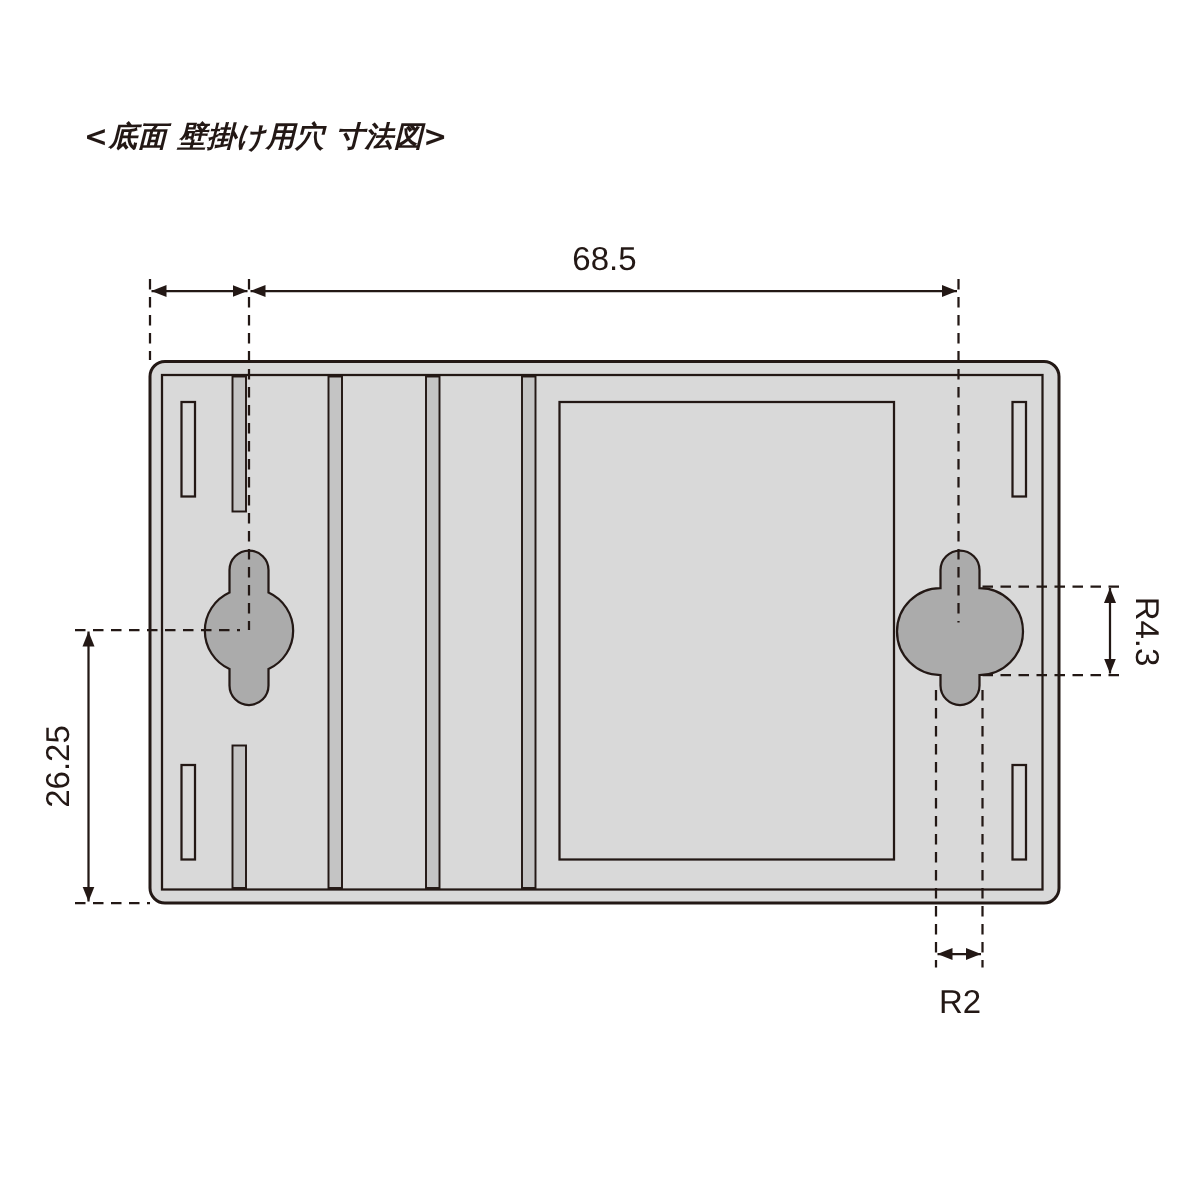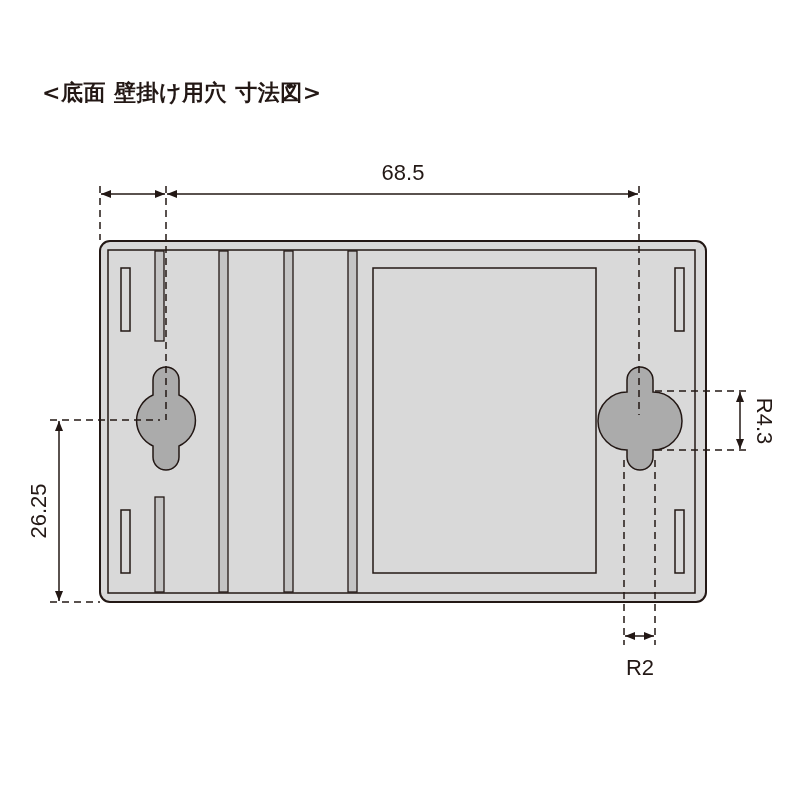--- a/index.html
+++ b/index.html
@@ -1,17 +1,17 @@
 <!DOCTYPE html>
 <html><head>
 <meta charset="utf-8">
 <style>
   html,body{margin:0;padding:0;background:#fff;}
   body{width:800px;height:800px;position:relative;overflow:hidden;font-family:"DejaVu Sans","Liberation Sans",sans-serif;}
-  .title{position:absolute;left:42px;top:78px;font-size:22px;font-weight:bold;color:#231815;letter-spacing:0.5px;white-space:nowrap;}
+  .title{position:absolute;left:56px;top:78px;font-size:19px;font-weight:bold;color:#231815;letter-spacing:0.5px;white-space:nowrap;font-style:italic;}
   svg{position:absolute;left:0;top:0;}
   .dimtext{font-family:"Liberation Sans","DejaVu Sans",sans-serif;font-size:22px;fill:#231815;}
 </style>
 </head>
 <body>
 
 <div class="title">&lt;底面 壁掛け用穴 寸法図&gt;</div>
 
 <svg width="800" height="800" viewBox="0 0 800 800">
   <defs>

